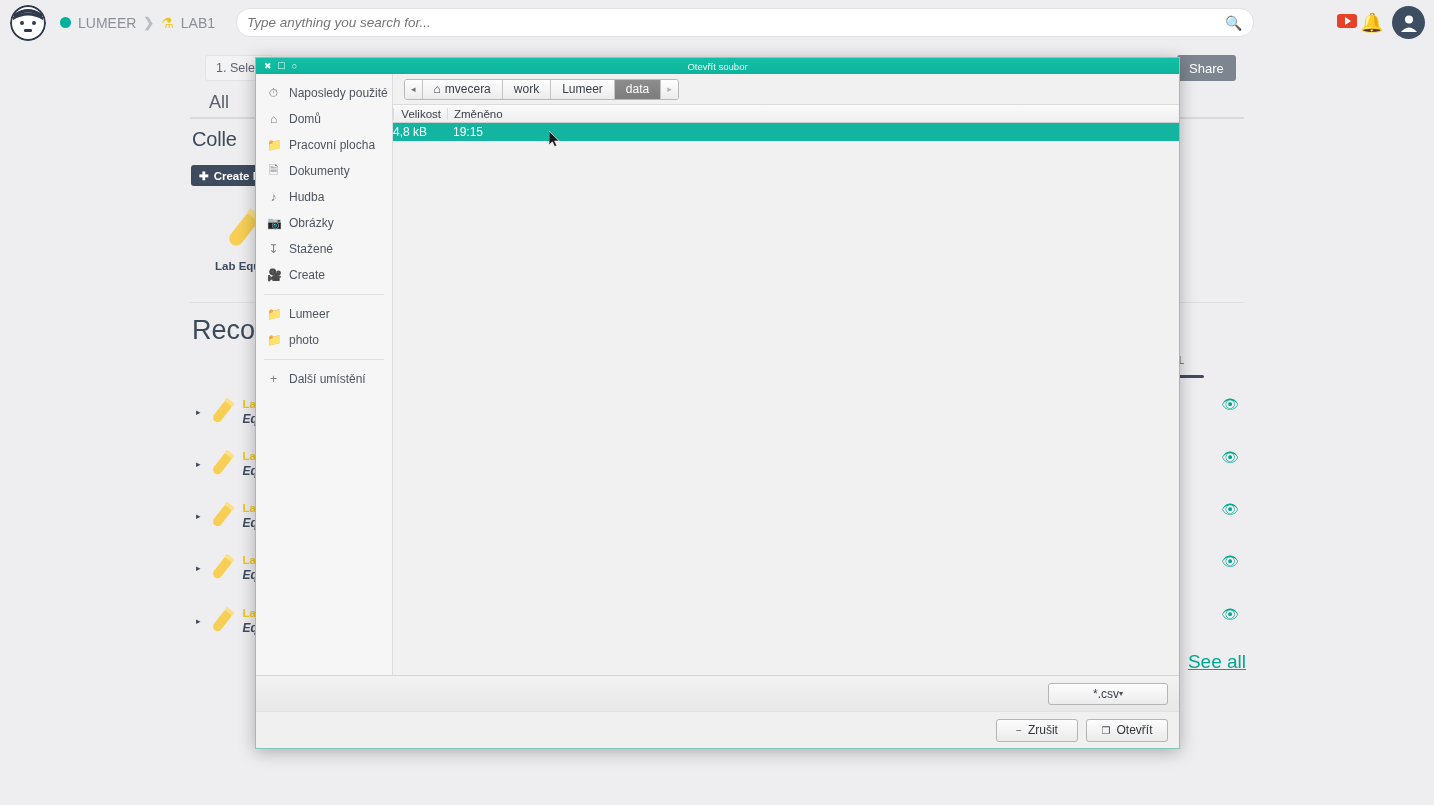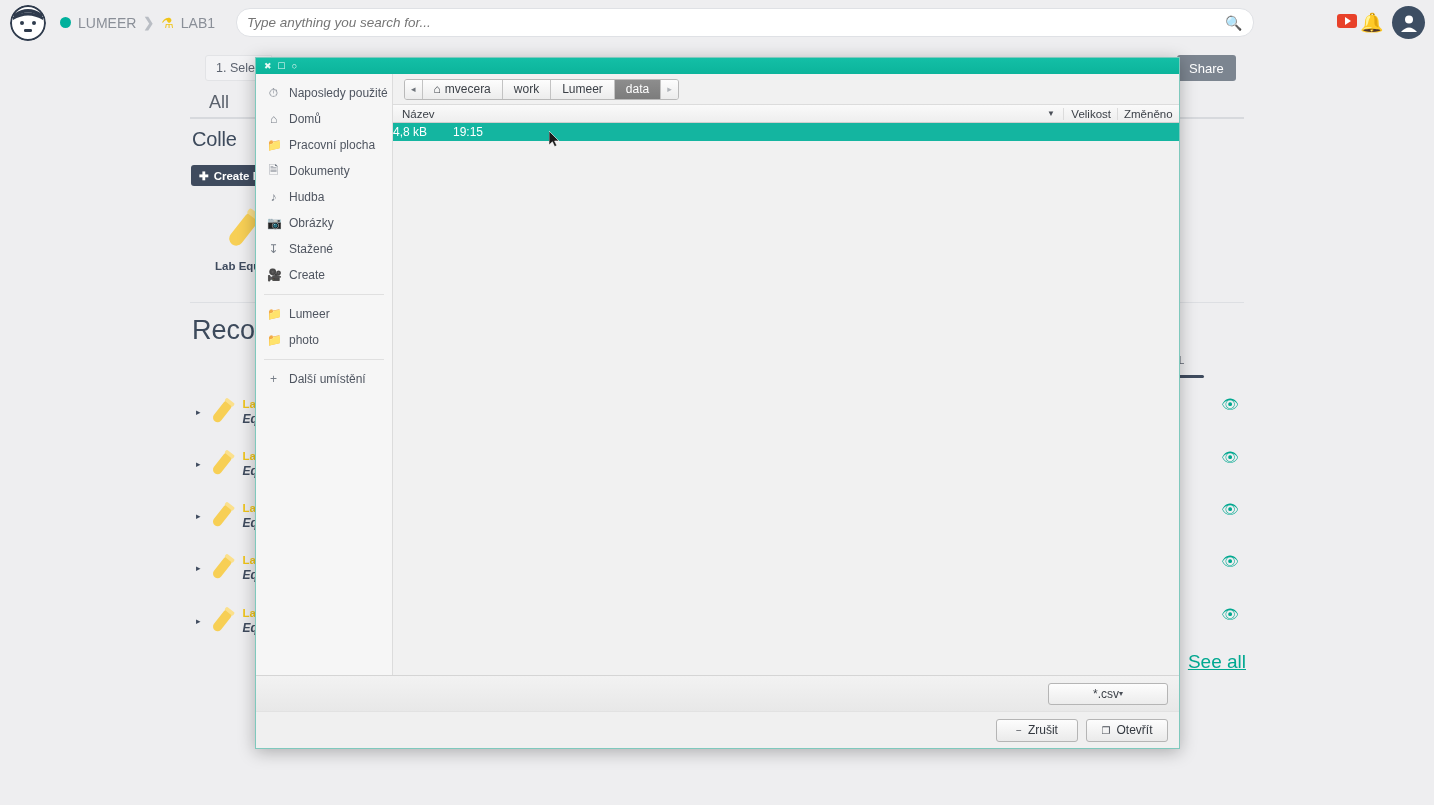--- a/index.html
+++ b/index.html
@@ -367,20 +367,21 @@
   </div>
 
   <div class="dialog">
 
     <div class="titlebar">
       <div class="wbtns">
         <span class="wbtn">✖</span>
         <span class="wbtn sq">☐</span>
         <span class="wbtn">○</span>
       </div>
+      <div class="title">Otevřít soubor</div>
     </div>
 
     <div class="dlg-body">
 
       <div class="places">
         <div class="place">
           <span class="pico">⏱</span>
           <span>Naposledy použité</span>
         </div>
         <div class="place">
@@ -447,24 +448,20 @@
               <span>Lumeer</span>
             </div>
             <div class="pseg active">
               <span>data</span>
             </div>
             <div class="pseg arrow dim">▸</div>
           </div>
         </div>
 
         <div class="listhdr">
-          <div class="hcol-name">
-            <span>Název</span>
-            <span class="sortarrow">▼</span>
-          </div>
           <div class="hcol-size">Velikost</div>
           <div class="hcol-mod">Změněno</div>
         </div>
 
         <div class="filelist">
           <div class="filerow">
             <div class="fsize">4,8 kB</div>
             <div class="fmod">19:15</div>
           </div>
         </div>

